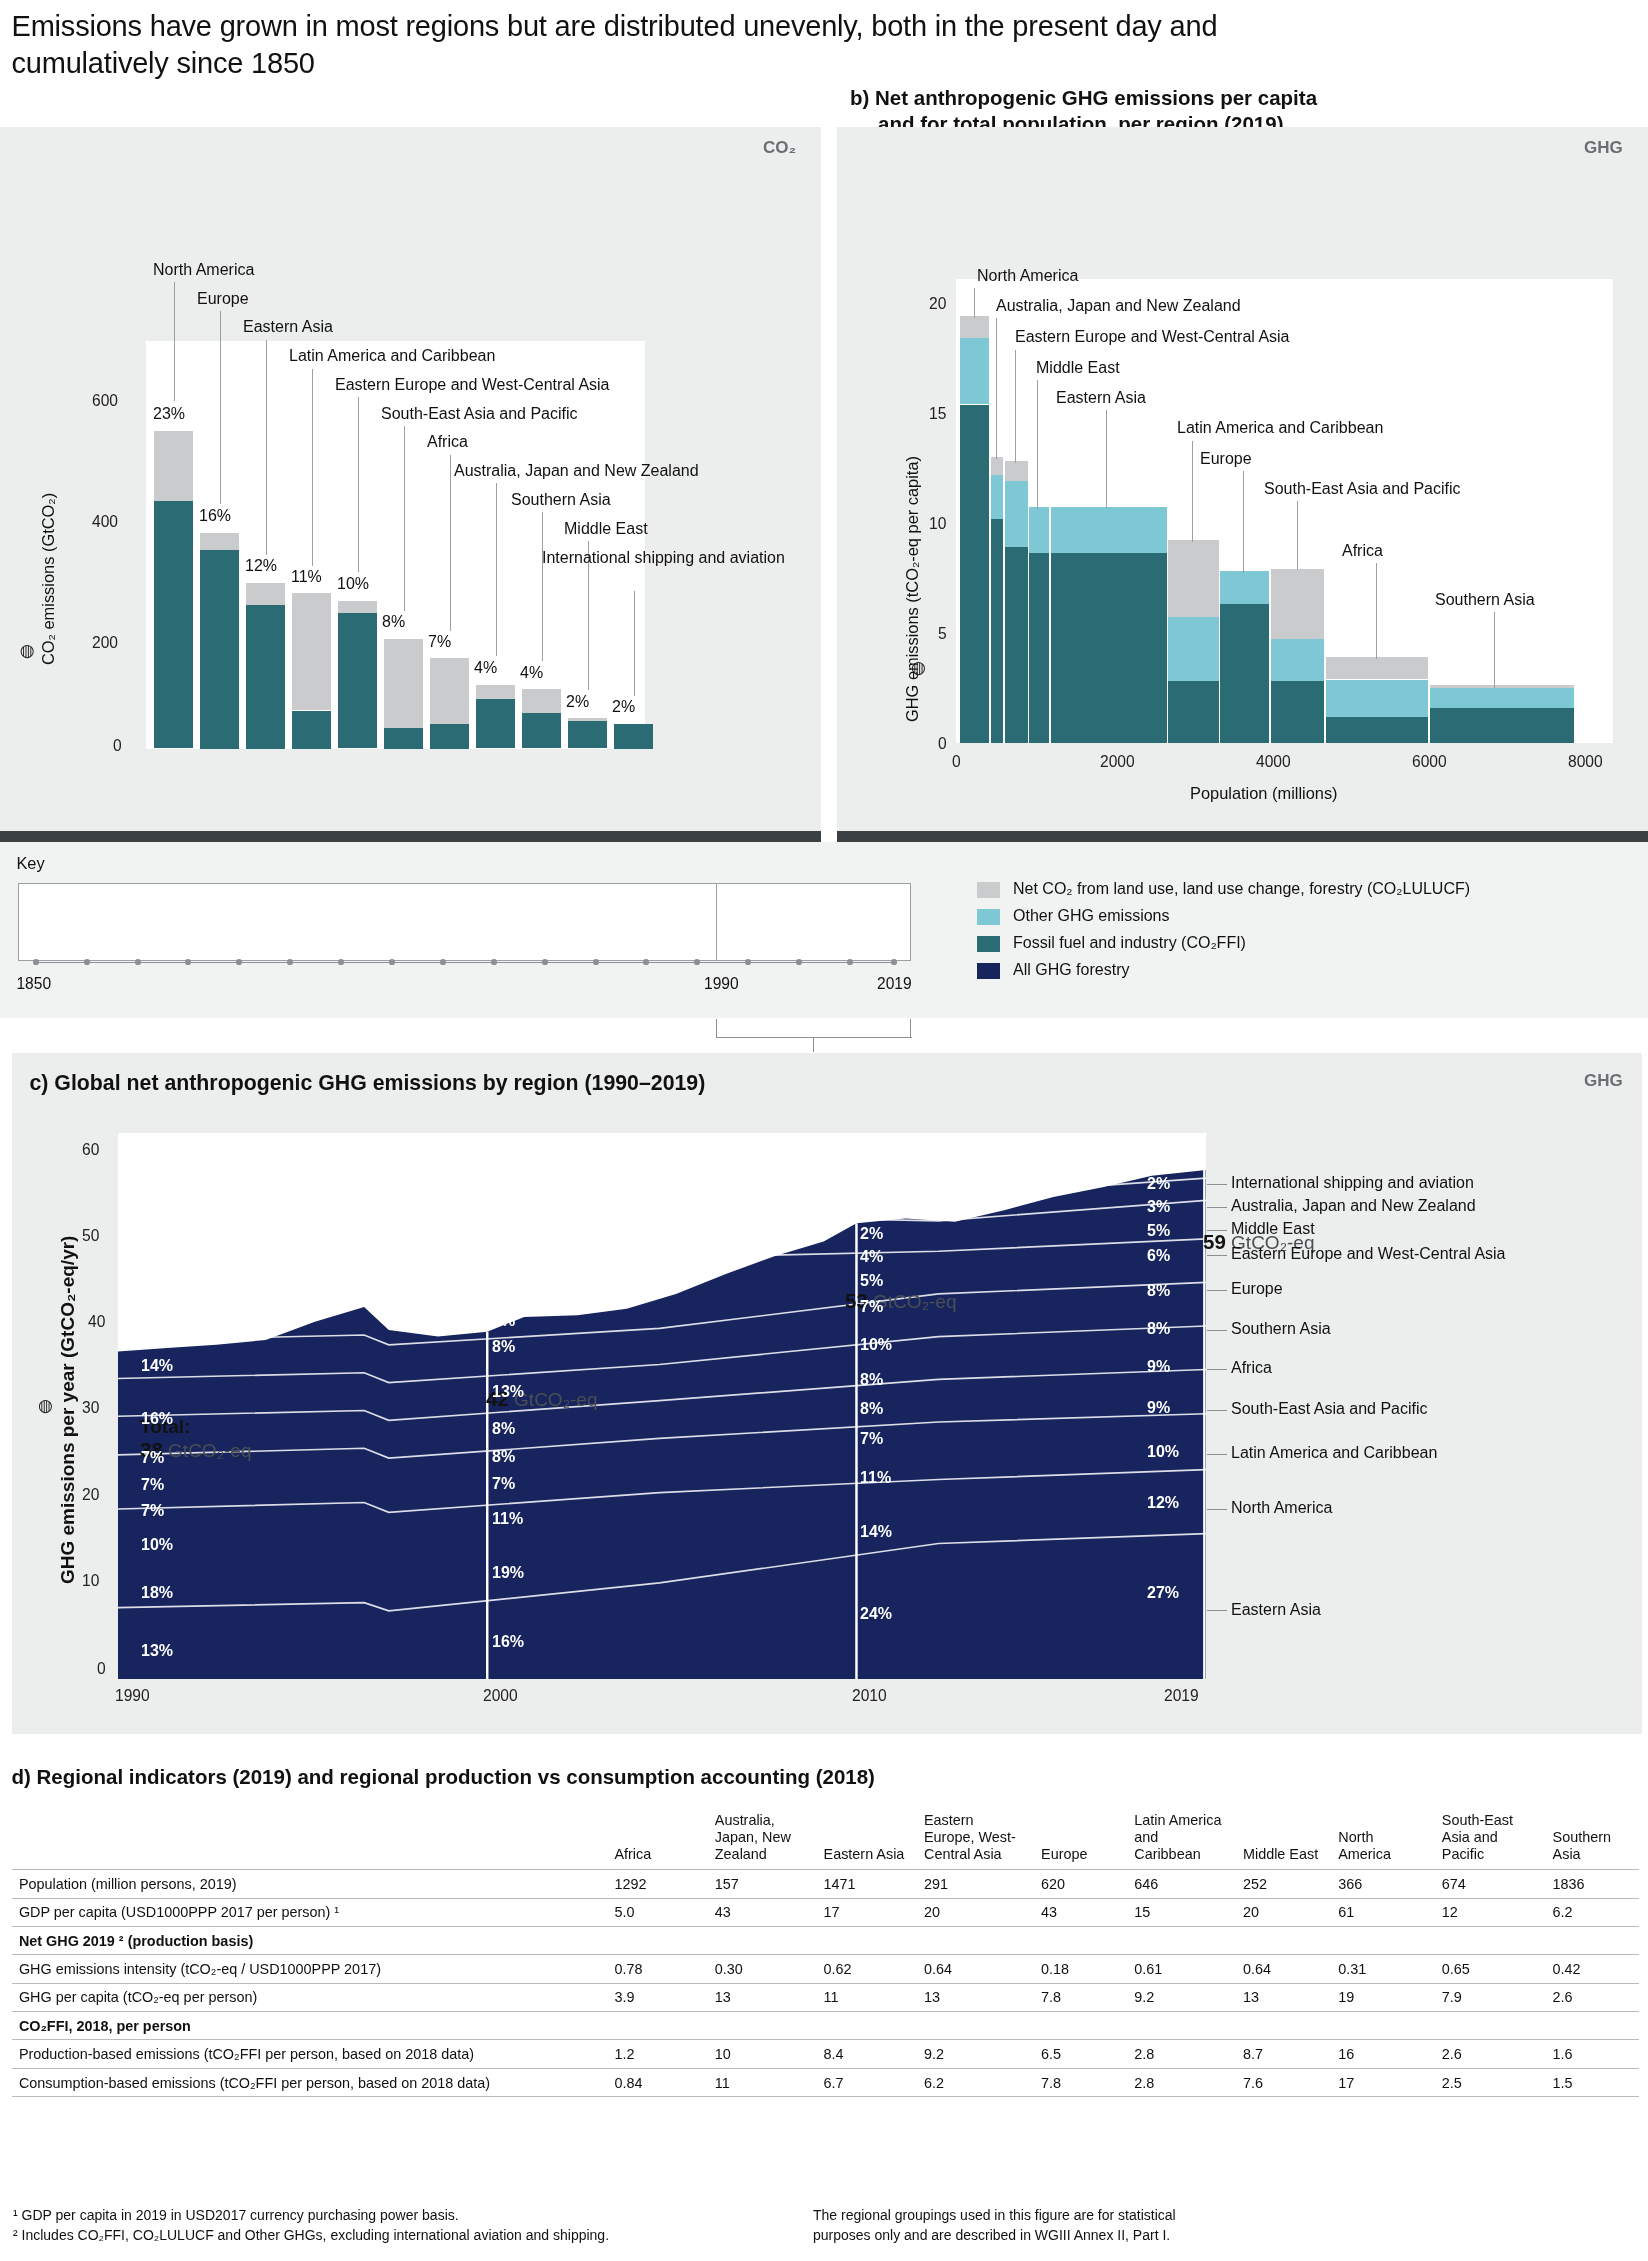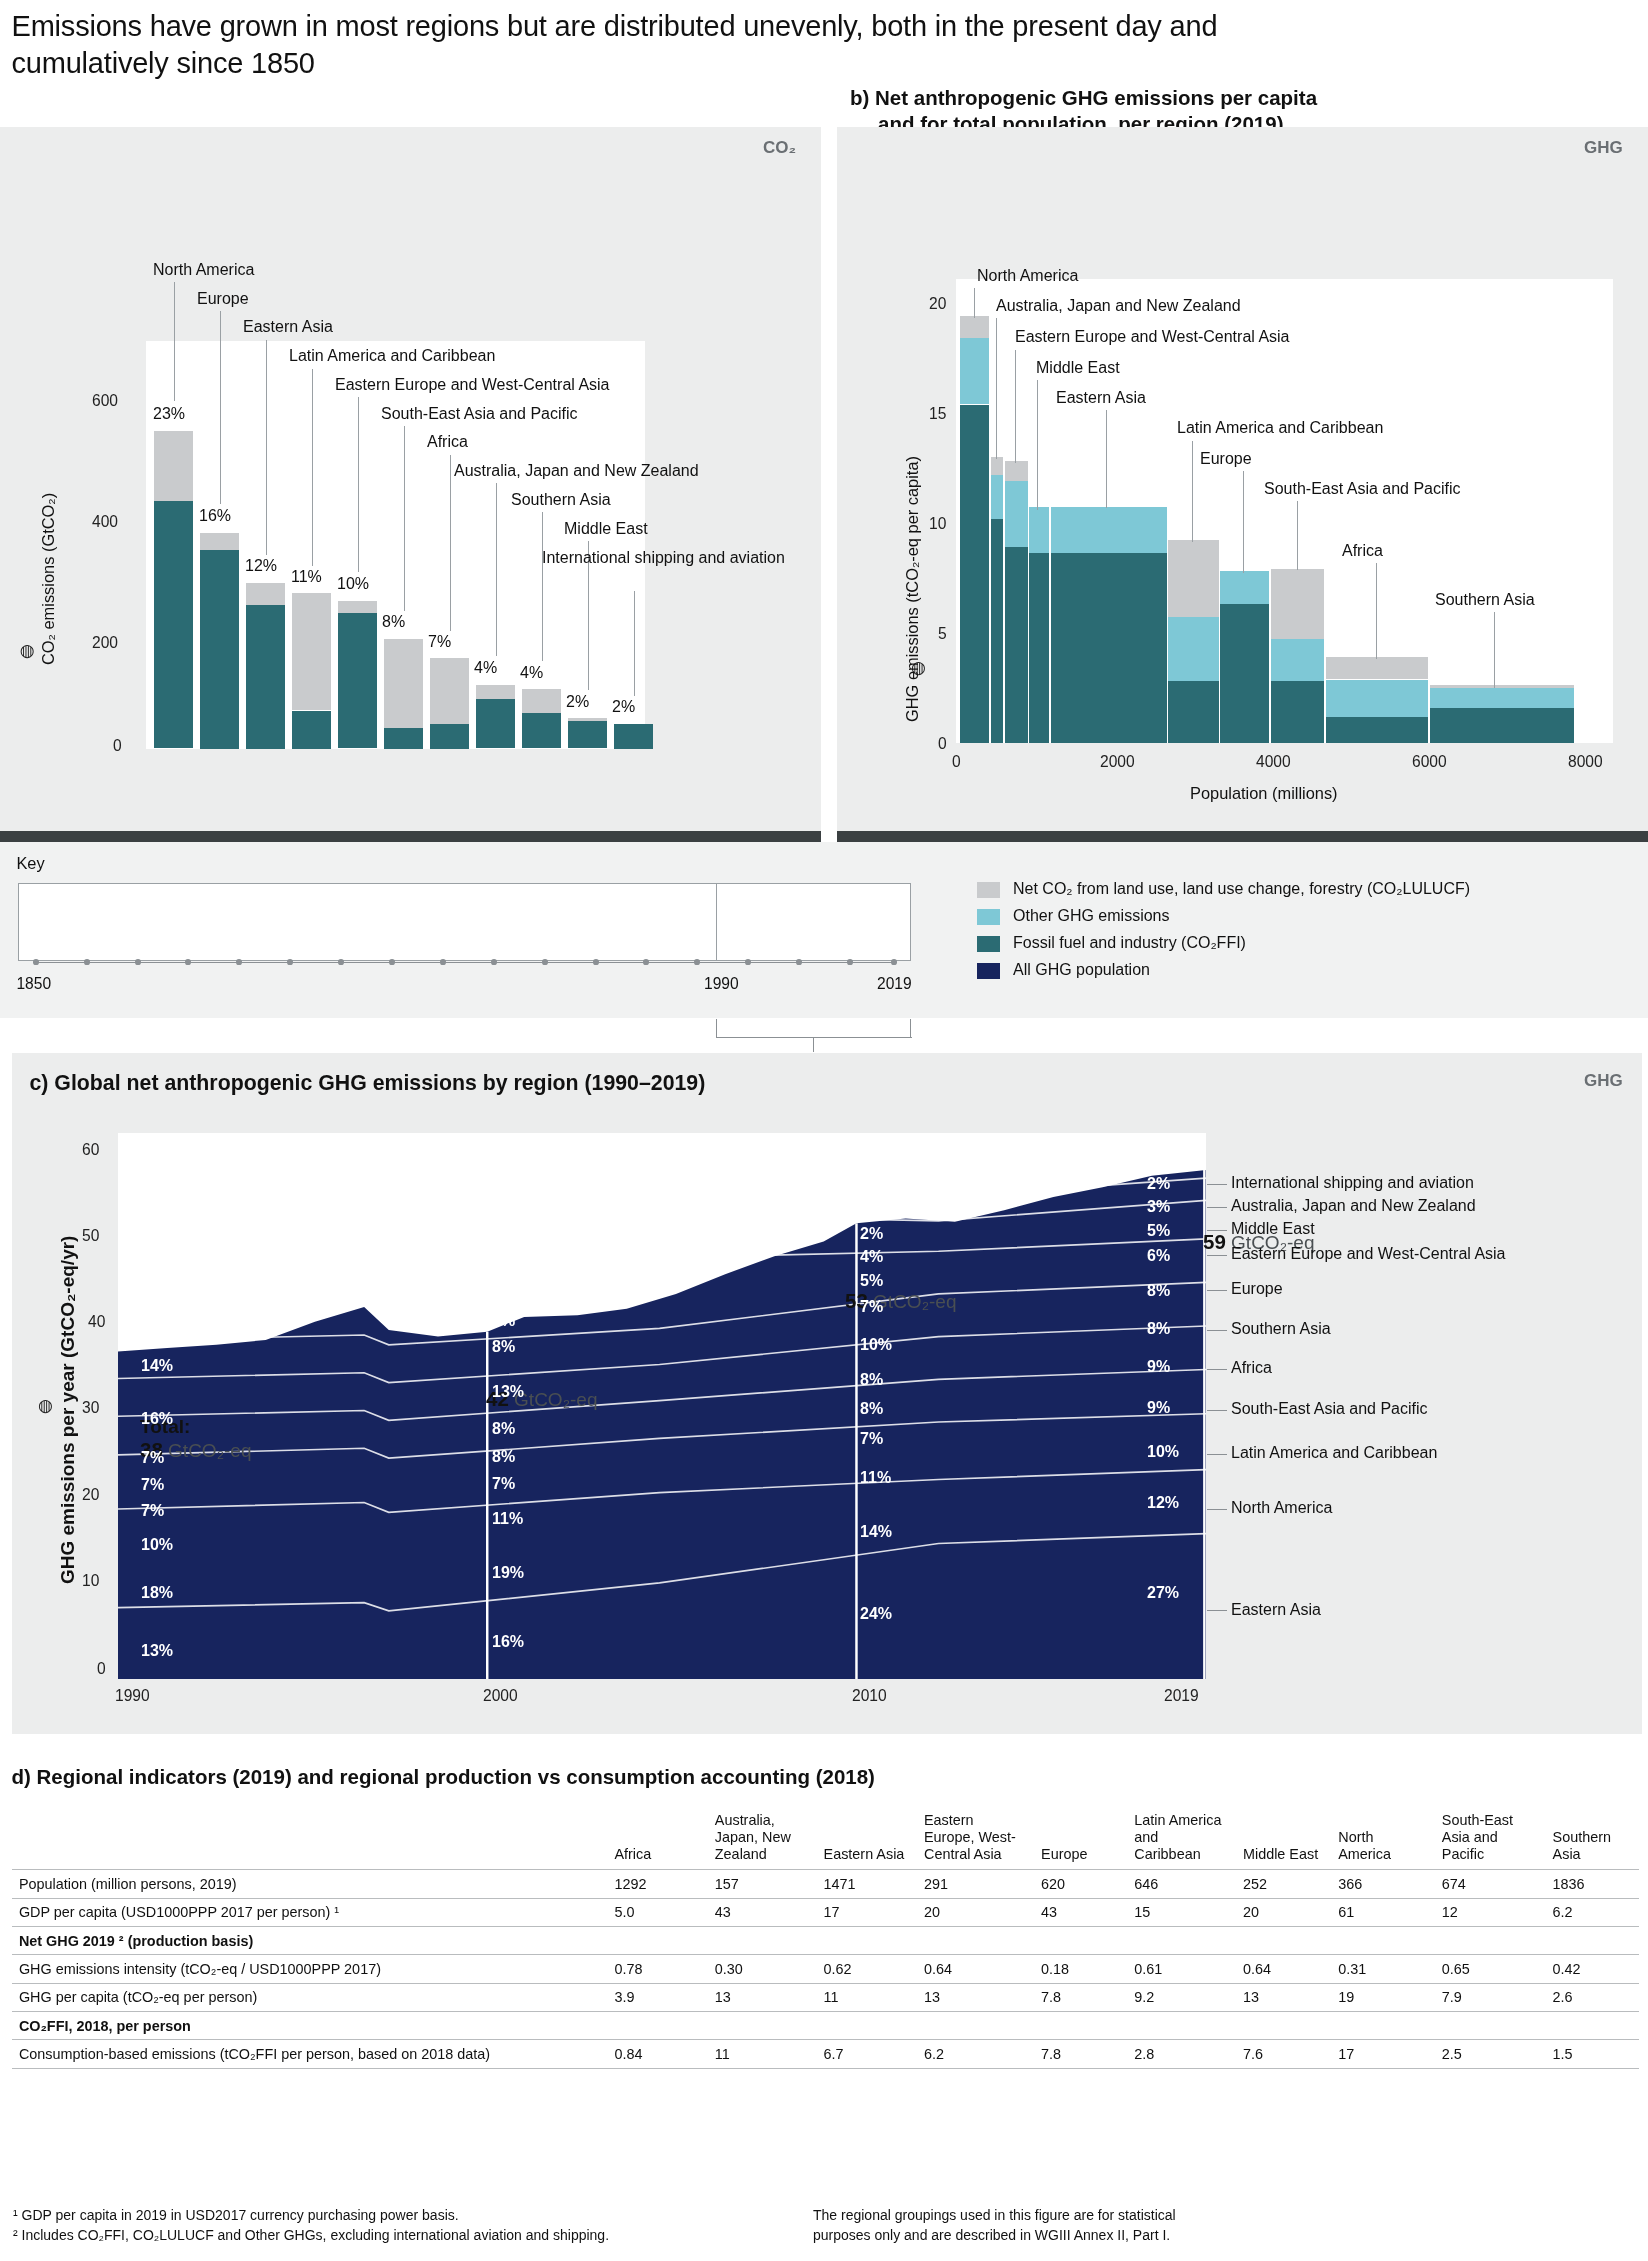--- a/index.html
+++ b/index.html
@@ -300,21 +300,21 @@
   <div class="key-text" style="left:704px; top:975px;">1990</div>
   <div class="key-text" style="left:877px; top:975px;">2019</div>
 
   <div class="legend-sw c-lulucf" style="left:977px; top:882px;"></div>
   <div class="legend-item" style="left:1013px; top:880px;">Net CO₂ from land use, land use change, forestry (CO₂LULUCF)</div>
   <div class="legend-sw c-other" style="left:977px; top:909px;"></div>
   <div class="legend-item" style="left:1013px; top:907px;">Other GHG emissions</div>
   <div class="legend-sw c-ffi" style="left:977px; top:936px;"></div>
   <div class="legend-item" style="left:1013px; top:934px;">Fossil fuel and industry (CO₂FFI)</div>
   <div class="legend-sw c-all" style="left:977px; top:963px;"></div>
-  <div class="legend-item" style="left:1013px; top:961px;">All GHG population</div>
+  <div class="legend-item" style="left:1013px; top:961px;">All GHG forestry</div>
 
   <div style="position:absolute; left:716px; top:1019px; width:1.2px; height:18px; background:#8b9094;"></div>
   <div style="position:absolute; left:910px; top:1019px; width:1.2px; height:18px; background:#8b9094;"></div>
   <div style="position:absolute; left:716px; top:1037px; width:196px; height:1.2px; background:#8b9094;"></div>
   <div style="position:absolute; left:813px; top:1037px; width:1.2px; height:14.8px; background:#8b9094;"></div>
 
   <div class="grey-panel" style="left:11.5px; top:1053px; width:1630px; height:681px;"></div>
   <div class="c-head" style="left:29.5px; top:1071px;">
     <span>c)</span>
     <span>Global net anthropogenic GHG emissions by region (1990–2019)</span>
@@ -546,20 +546,33 @@
           <td></td>
           <td></td>
           <td></td>
           <td></td>
           <td></td>
           <td></td>
           <td></td>
           <td></td>
         </tr>
         <tr>
+          <td>Production-based emissions (tCO₂FFI per person, based on 2018 data)</td>
+          <td>1.2</td>
+          <td>10</td>
+          <td>8.4</td>
+          <td>9.2</td>
+          <td>6.5</td>
+          <td>2.8</td>
+          <td>8.7</td>
+          <td>16</td>
+          <td>2.6</td>
+          <td>1.6</td>
+        </tr>
+        <tr>
           <td>Consumption-based emissions (tCO₂FFI per person, based on 2018 data)</td>
           <td>0.84</td>
           <td>11</td>
           <td>6.7</td>
           <td>6.2</td>
           <td>7.8</td>
           <td>2.8</td>
           <td>7.6</td>
           <td>17</td>
           <td>2.5</td>

